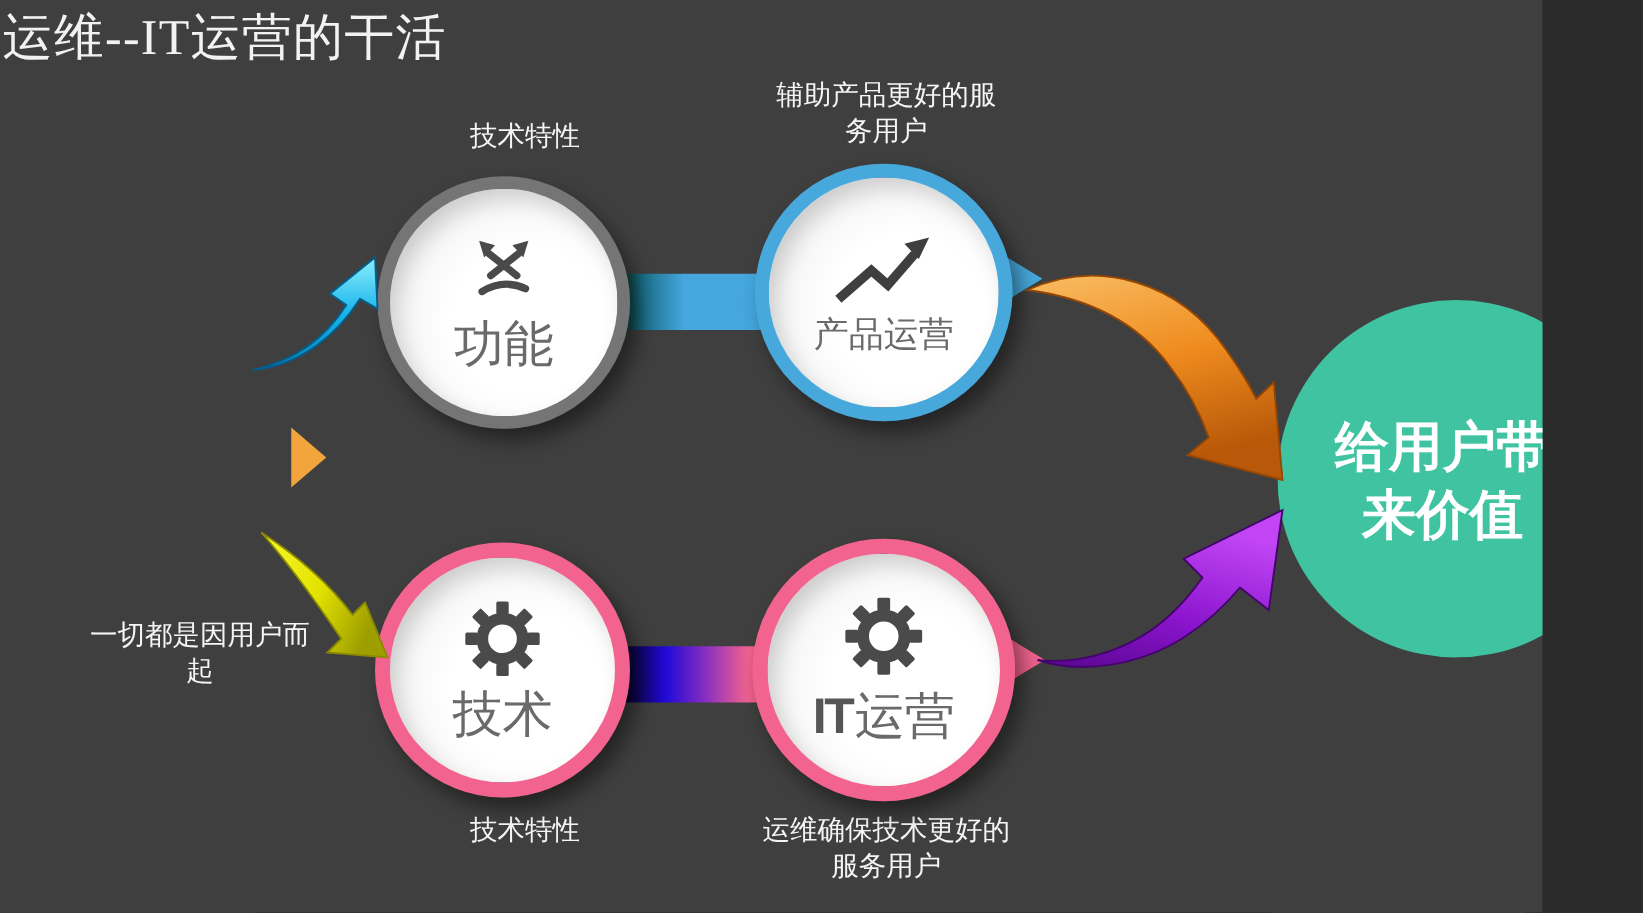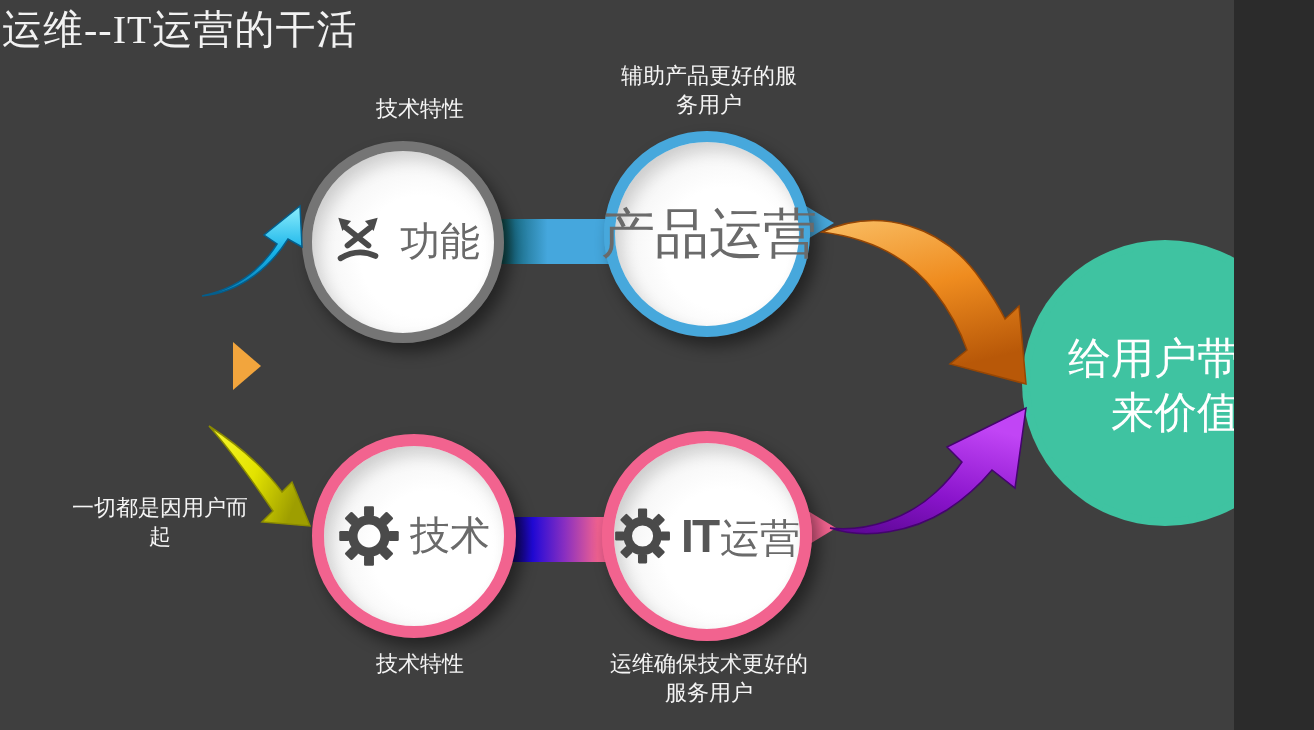--- a/index.html
+++ b/index.html
@@ -12,29 +12,29 @@
     letter-spacing:1px;font-family:"Liberation Serif",serif;white-space:nowrap;
   }
   .caption{
     position:absolute;color:#F5F5F5;font-size:22px;line-height:1.3;
     text-align:center;white-space:pre-line;font-family:"Liberation Serif",serif;
   }
   .node{
     position:absolute;border-radius:50%;z-index:2;
     background:radial-gradient(circle at 60% 58%, #ffffff 40%, #f4f4f4 68%, #dedede 100%);
     box-shadow:7px 9px 16px rgba(0,0,0,0.45), inset 7px 9px 16px rgba(0,0,0,0.14);
-    display:flex;align-items:center;justify-content:center;gap:10px;
+    display:flex;flex-direction:column;align-items:center;justify-content:center;gap:10px;
   }
   .node-label{
     color:#6A6A6A;font-size:40px;font-family:"Liberation Serif",serif;
     white-space:nowrap;line-height:1;
   }
   .it-row{display:flex;align-items:baseline;}
   .it-latin{
-    color:#565656;font-weight:bold;font-size:46px;
+    color:#565656;font-weight:bold;font-size:40px;
     font-family:"Liberation Sans",sans-serif;letter-spacing:-2px;margin-right:2px;
   }
   .bar{position:absolute;z-index:1;height:45px;width:125px;}
   .bar-top{
     left:495px;top:219px;
     background:linear-gradient(90deg,#0B3320 0%,#1B6F8A 16%,#45A7DD 42%,#45A7DD 100%);
   }
   .bar-bottom{
     left:495px;top:517px;
     background:linear-gradient(90deg,#05010A 0%,#2009D8 30%,#8A2FC0 56%,#EF6190 82%,#EF6190 100%);
@@ -43,22 +43,22 @@
   .ptr-user{left:233px;top:342px;border-top:24px solid transparent;border-bottom:24px solid transparent;border-left:28px solid #F2A53D;}
   .ptr-po{left:806px;top:206px;border-top:17px solid transparent;border-bottom:17px solid transparent;border-left:28px solid #47A8DC;}
   .ptr-it{left:808px;top:511px;border-top:17px solid transparent;border-bottom:17px solid transparent;border-left:28px solid #F2638F;}
   .arrow{position:absolute;z-index:3;}
   .value-node{
     position:absolute;left:1022px;top:240px;width:270px;height:270px;
     background:#3FC3A1;border:8px dashed #3FC3A1;border-radius:50%;z-index:1;
   }
   .value-text{
     position:absolute;left:38px;top:84px;color:#FFFFFF;font-size:43px;
-    font-weight:normal;line-height:1.25;white-space:pre-line;
-    font-family:"Liberation Sans",sans-serif;text-align:right;
+    font-weight:bold;line-height:1.25;white-space:pre-line;
+    font-family:"Liberation Sans",sans-serif;text-align:center;
   }
 </style>
 </head>
 <body>
 
 <div class="stage">
 
   <div class="title">运维--IT运营的干活</div>
 
   <div class="bar bar-top"></div>
@@ -87,24 +87,24 @@
       </g>
     </svg>
     <div class="node-label">功能</div>
   </div>
 
   <div class="node" style="left:604px;top:131px;width:184px;height:184px;border:11px solid #47A8DC;gap:4px;">
     <svg width="86" height="66" viewBox="0 0 100 80">
       <path d="M6 66 L38 38 L54 52 L80 22" stroke="#3F3F3F" stroke-width="9" fill="none"></path>
       <polygon points="94,6 70,12 84,27" fill="#3F3F3F"></polygon>
     </svg>
-    <div class="node-label" style="font-size:54px;">产品运营</div>
+    <div class="node-label" style="font-size:28px;">产品运营</div>
   </div>
 
-  <div class="node" style="left:312px;top:434px;width:180px;height:180px;border:12px solid #F2638F;">
+  <div class="node" style="left:300px;top:434px;width:180px;height:180px;border:12px solid #F2638F;">
     <svg width="62" height="62" viewBox="0 0 100 100">
       <g fill="#4A4A4A">
         <rect x="42" y="2" width="16" height="16" rx="2"></rect>
         <rect x="42" y="2" width="16" height="16" rx="2" transform="rotate(45 50 50)"></rect>
         <rect x="42" y="2" width="16" height="16" rx="2" transform="rotate(90 50 50)"></rect>
         <rect x="42" y="2" width="16" height="16" rx="2" transform="rotate(135 50 50)"></rect>
         <rect x="42" y="2" width="16" height="16" rx="2" transform="rotate(180 50 50)"></rect>
         <rect x="42" y="2" width="16" height="16" rx="2" transform="rotate(225 50 50)"></rect>
         <rect x="42" y="2" width="16" height="16" rx="2" transform="rotate(270 50 50)"></rect>
         <rect x="42" y="2" width="16" height="16" rx="2" transform="rotate(315 50 50)"></rect>

